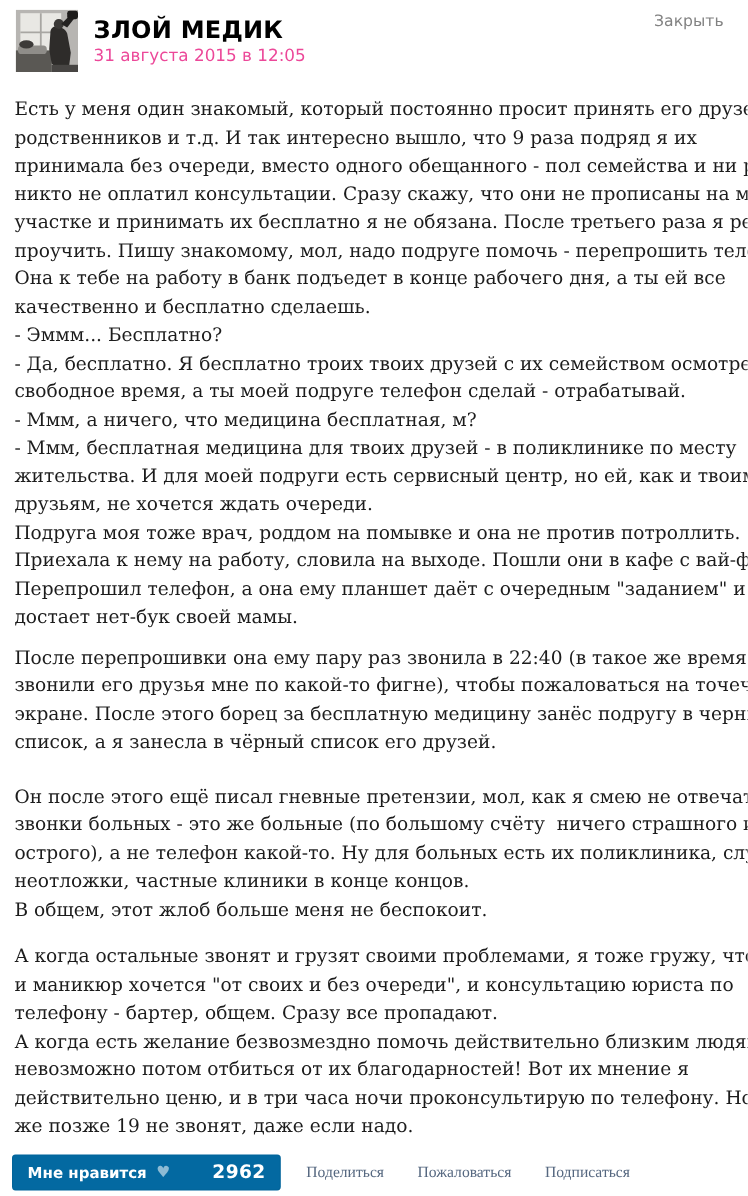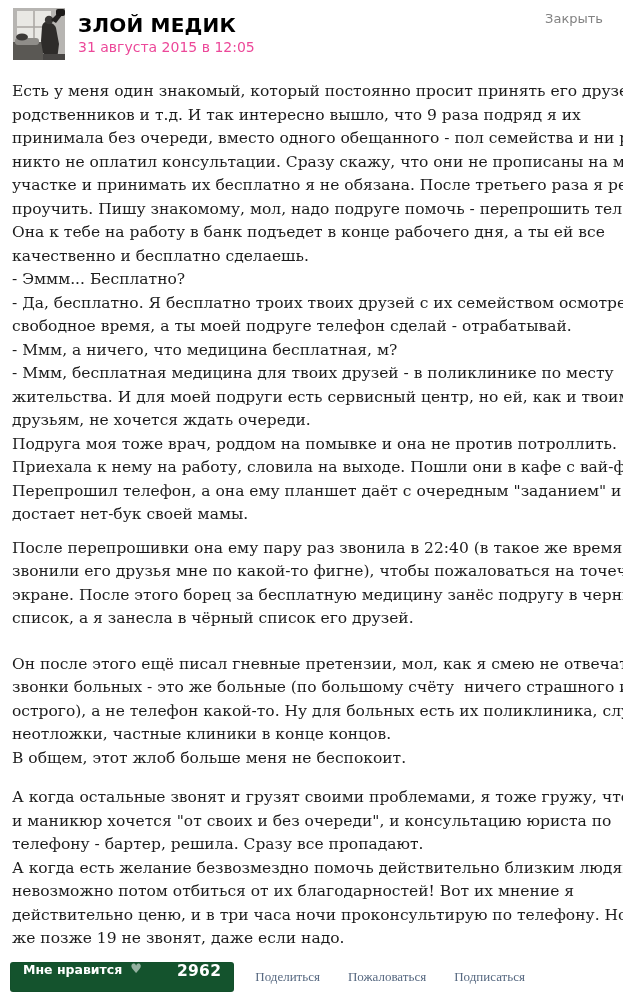--- a/index.html
+++ b/index.html
@@ -28,22 +28,22 @@
   .post-text .post-paragraph:nth-child(2){margin-top:10px;}
   .post-text .post-paragraph:nth-child(3){margin-top:22px;}
   .post-text .post-paragraph:nth-child(4){margin-top:16px;}
   .text-line{white-space:pre;overflow:visible;}
   
   .post-footer{
     position:absolute;left:10px;top:961px;right:4px;height:32px;
     display:flex;align-items:center;
   }
   .like-button{
-    display:inline-flex;height:30px;
-    background:#14532d;border-radius:3px;padding:0 13px;cursor:pointer;
+    display:inline-flex;align-items:center;height:30px;
+    background:#0369a1;border-radius:3px;padding:0 13px;cursor:pointer;
     box-shadow:inset 0 0 0 1px rgba(0,0,0,0.04);
   }
   .like-label{font-size:12.5px;font-weight:bold;color:#ffffff;}
   .heart-icon{font-size:13px;color:rgba(255,255,255,0.55);margin:0 7px 0 8px;line-height:1;}
   .like-count{font-size:15.5px;font-weight:bold;color:#ffffff;letter-spacing:0.3px;margin-left:28px;}
   .footer-links{display:flex;align-items:center;margin-left:21px;gap:28px;font-family:Liberation Serif, serif;}
   .footer-link{font-size:13px;color:#566880;cursor:pointer;}
 </style>
 </head>
 <body>
@@ -103,21 +103,21 @@
       <div class="post-paragraph">
         <div class="text-line">Он после этого ещё писал гневные претензии, мол, как я смею не отвечать на</div>
         <div class="text-line">звонки больных - это же больные (по большому счёту  ничего страшного и</div>
         <div class="text-line">острого), а не телефон какой-то. Ну для больных есть их поликлиника, служба</div>
         <div class="text-line">неотложки, частные клиники в конце концов.</div>
         <div class="text-line">В общем, этот жлоб больше меня не беспокоит.</div>
       </div>
       <div class="post-paragraph">
         <div class="text-line">А когда остальные звонят и грузят своими проблемами, я тоже гружу, что мне</div>
         <div class="text-line">и маникюр хочется "от своих и без очереди", и консультацию юриста по</div>
-        <div class="text-line">телефону - бартер, решила. Сразу все пропадают.</div>
+        <div class="text-line">телефону - бартер, общем. Сразу все пропадают.</div>
         <div class="text-line">А когда есть желание безвозмездно помочь действительно близким людям, так</div>
         <div class="text-line">невозможно потом отбиться от их благодарностей! Вот их мнение я</div>
         <div class="text-line">действительно ценю, и в три часа ночи проконсультирую по телефону. Но они</div>
         <div class="text-line">же позже 19 не звонят, даже если надо.</div>
       </div>
     </div>
 
   <div class="post-footer">
     <div class="like-button">
       <span class="like-label">Мне нравится</span>

